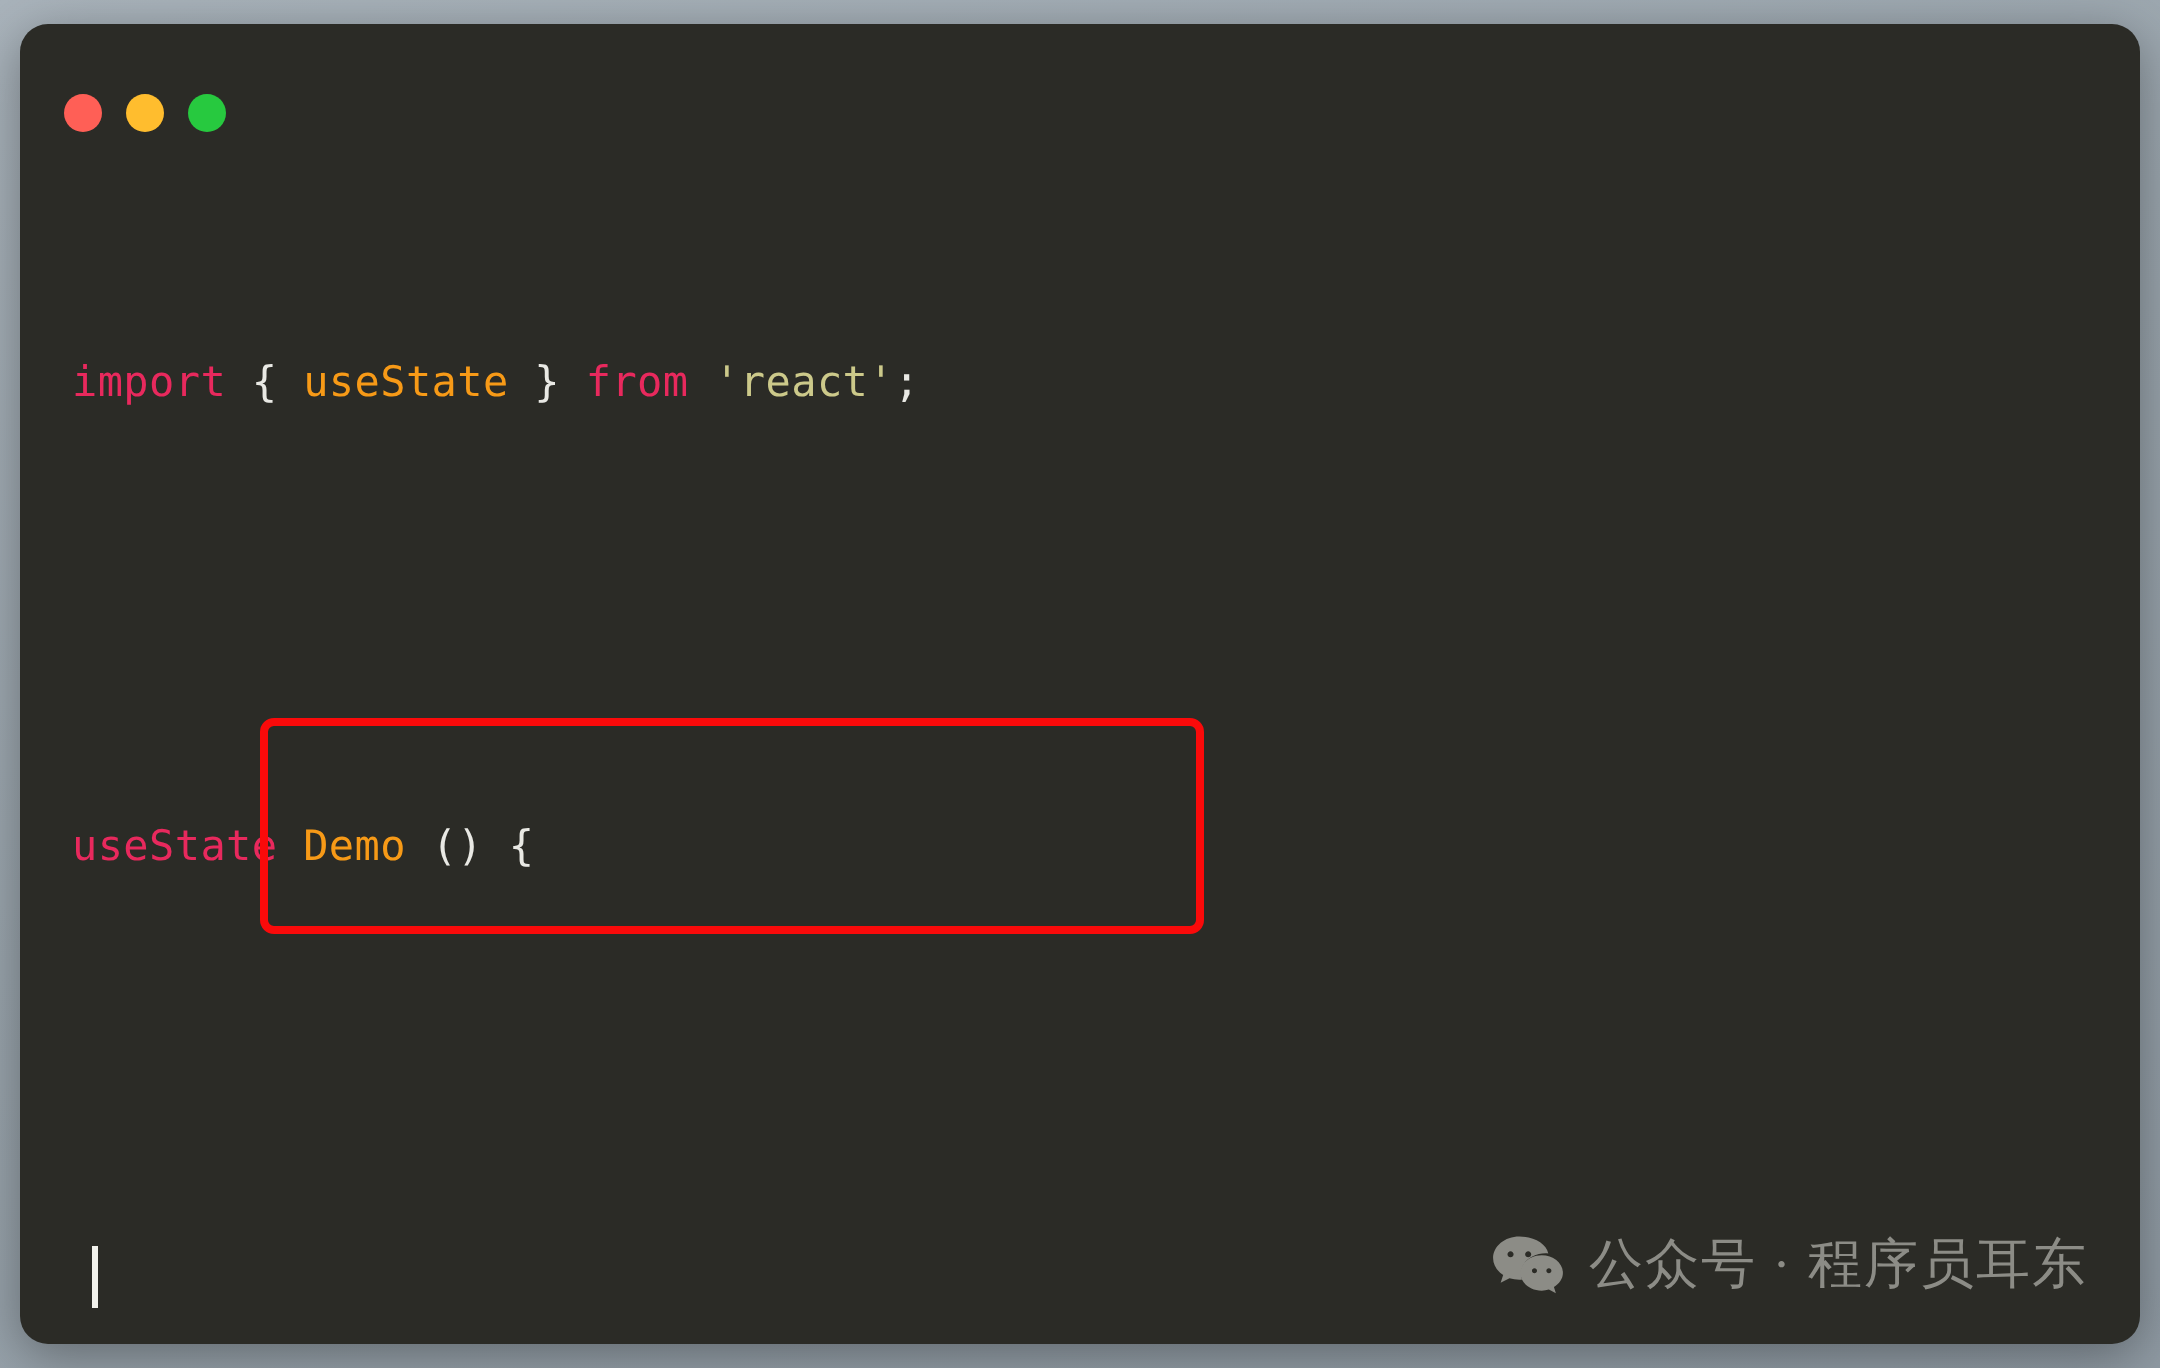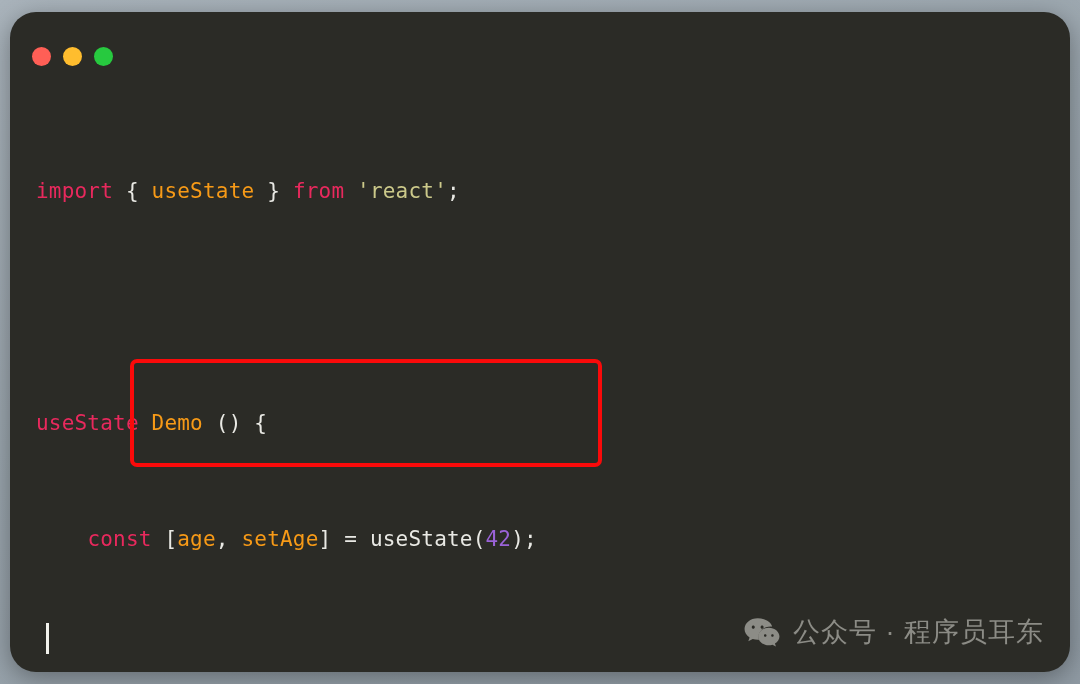--- a/index.html
+++ b/index.html
@@ -20,21 +20,21 @@
   }
 
   
   .code-window {
     position: absolute;
     left: 10px;
     top: 12px;
     width: 1060px;
     height: 660px;
     background: #2b2b26;
-    border-radius: 26px;
+    border-radius: 14px;
     box-shadow: 0 6px 26px rgba(0,0,0,0.35);
     overflow: hidden;
   }
 
   .titlebar {
     position: absolute;
     left: 0; top: 0;
     width: 100%;
     height: 66px;
   }
@@ -99,21 +99,21 @@
 
   
   .watermark {
     position: absolute;
     right: 26px;
     bottom: 22px;
     display: flex;
     align-items: center;
     gap: 13px;
     color: #8c8c86;
-    font-family: Liberation Sans, sans-serif;
+    font-family: Liberation Serif, serif;
     font-size: 27px;
     letter-spacing: 1px;
     user-select: none;
   }
   .wechat-icon { width: 36px; height: 30px; display: block; }
   .watermark-text { white-space: nowrap; }
 </style>
 </head>
 <body>
 
@@ -130,21 +130,20 @@
     </div>
 
     <div class="code-area">
 
       <div class="line"><span class="tok-kw">import</span><span class="tok-punc"> { </span><span class="tok-fn">useState</span><span class="tok-punc"> } </span><span class="tok-kw">from</span><span class="tok-punc"> </span><span class="tok-str">'react'</span><span class="tok-punc">;</span></div>
 
       <div class="line blank"></div>
 
       <div class="line"><span class="tok-kw">useState</span><span class="tok-fn"> Demo </span><span class="tok-punc">() {</span></div>
 
-      <div class="line"><span class="tok-punc">    </span><span class="tok-kw">const</span><span class="tok-punc"> [</span><span class="tok-fn">age</span><span class="tok-punc">, </span><span class="tok-fn">setAge</span><span class="tok-punc">] = useState(</span><span class="tok-num">42</span><span class="tok-punc">);</span></div>
 
       <div class="line blank"></div>
 
       
 
       
 
       
 
       

